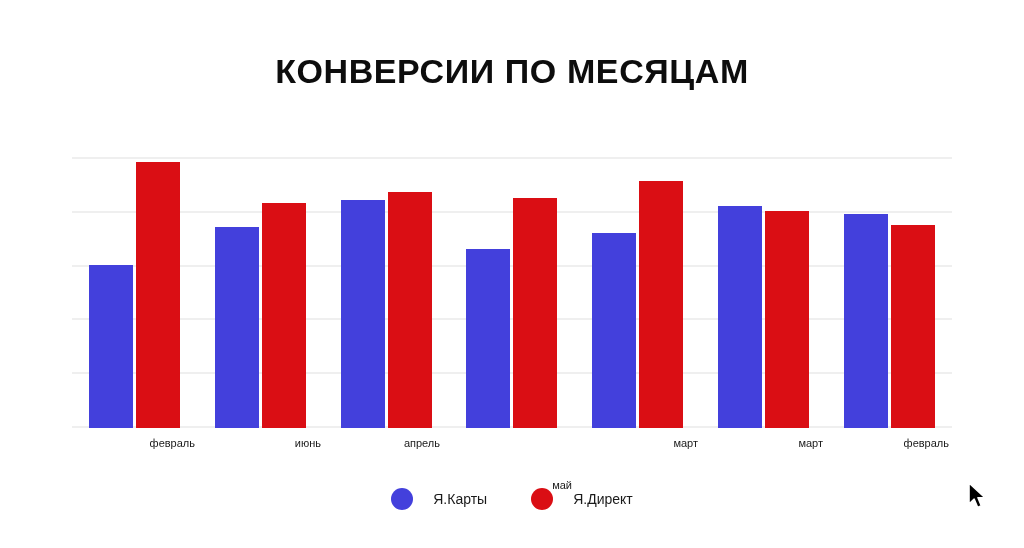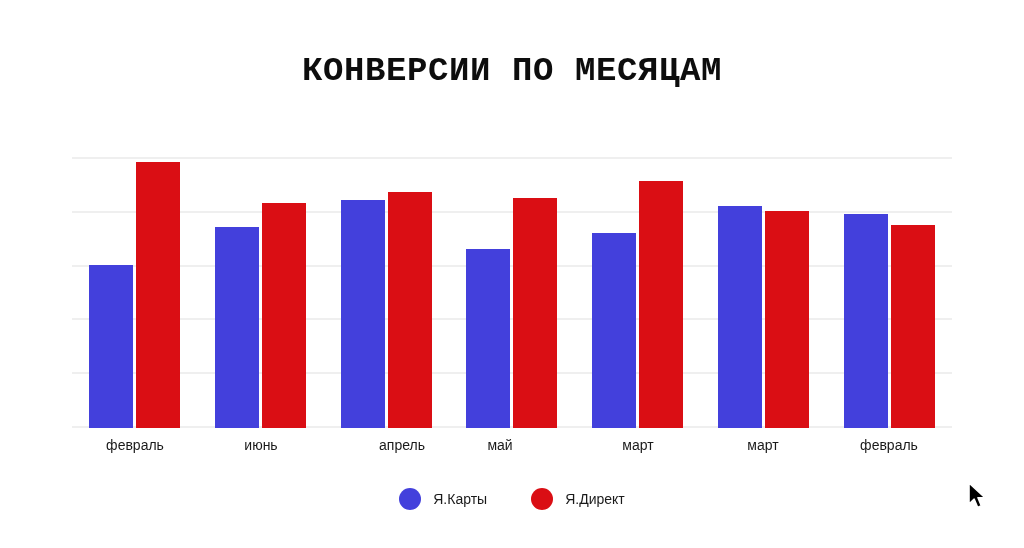--- a/index.html
+++ b/index.html
@@ -26,21 +26,21 @@
   .chart-title {
     position: absolute;
     left: 0;
     top: 52px;
     width: 1024px;
     text-align: center;
     font-size: 34px;
     font-weight: bold;
     letter-spacing: 0.6px;
     color: #0d0d0d;
-    font-family: Liberation Mono, monospace;
+    font-family: Liberation Sans, sans-serif;
     white-space: nowrap;
   }
 
   
   .plot-area {
     position: absolute;
     left: 72px;
     top: 157px;
     width: 880px;
     height: 271px;
@@ -88,42 +88,42 @@
     position: absolute;
     left: 72px;
     top: 437px;
     width: 880px;
     height: 20px;
   }
   .xtick {
     position: absolute;
     top: 0;
     width: 120px;
-    text-align: center;
-    font-size: 14px;
+    text-align: right;
+    font-size: 11px;
     color: #1a1a1a;
     font-family: "Liberation Sans", sans-serif;
     white-space: nowrap;
   }
 
   
   .legend {
     position: absolute;
     left: 0;
     top: 488px;
     width: 1024px;
     display: flex;
     justify-content: center;
     align-items: center;
     gap: 44px;
   }
   .legend-item {
     display: flex;
     align-items: center;
-    gap: 12px;
+    gap: 20px;
   }
   .legend-swatch {
     width: 22px;
     height: 22px;
     border-radius: 50%;
     flex: 0 0 auto;
   }
   .legend-label {
     font-size: 14px;
     color: #1a1a1a;
@@ -181,22 +181,22 @@
         <div class="bar-group" style="left: 772px; width: 91px;">
           <div class="bar series-0" title="Я.Карты август: 79" style="height: 214px; background: rgb(67, 64, 220);"></div>
           <div class="bar series-1" title="Я.Директ август: 75" style="height: 203px; background: rgb(218, 14, 20);"></div>
         </div>
       </div>
   </div>
 
   <div class="xaxis" id="xaxis">
       <div class="xtick" style="left: 3px;">февраль</div>
       <div class="xtick" style="left: 129px;">июнь</div>
-      <div class="xtick" style="left: 270px;">апрель</div>
-      <div class="xtick" style="left: 368px;">май</div>
+      <div class="xtick" style="left: 248px;">апрель</div>
+      <div class="xtick" style="left: 380px; margin-top: 42px;">май</div>
       <div class="xtick" style="left: 506px;">март</div>
       <div class="xtick" style="left: 631px;">март</div>
       <div class="xtick" style="left: 757px;">февраль</div>
     </div>
 
   <div class="legend" id="legend">
       <div class="legend-item">
         <span class="legend-swatch" style="background: rgb(67, 64, 220);"></span>
         <span class="legend-label">Я.Карты</span>
       </div>

